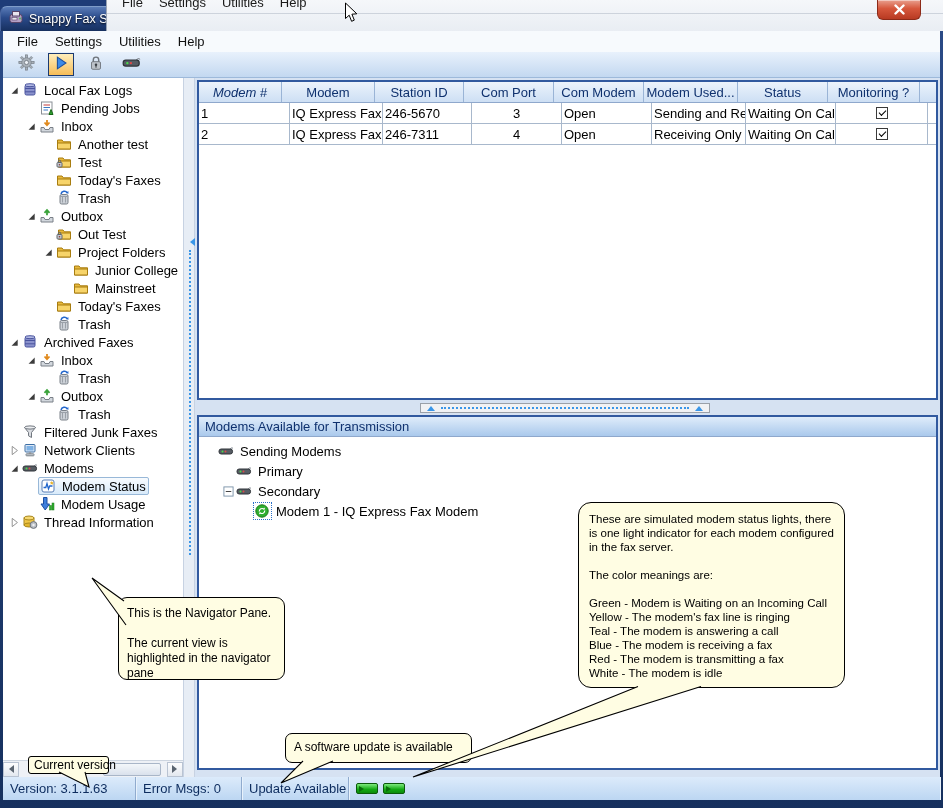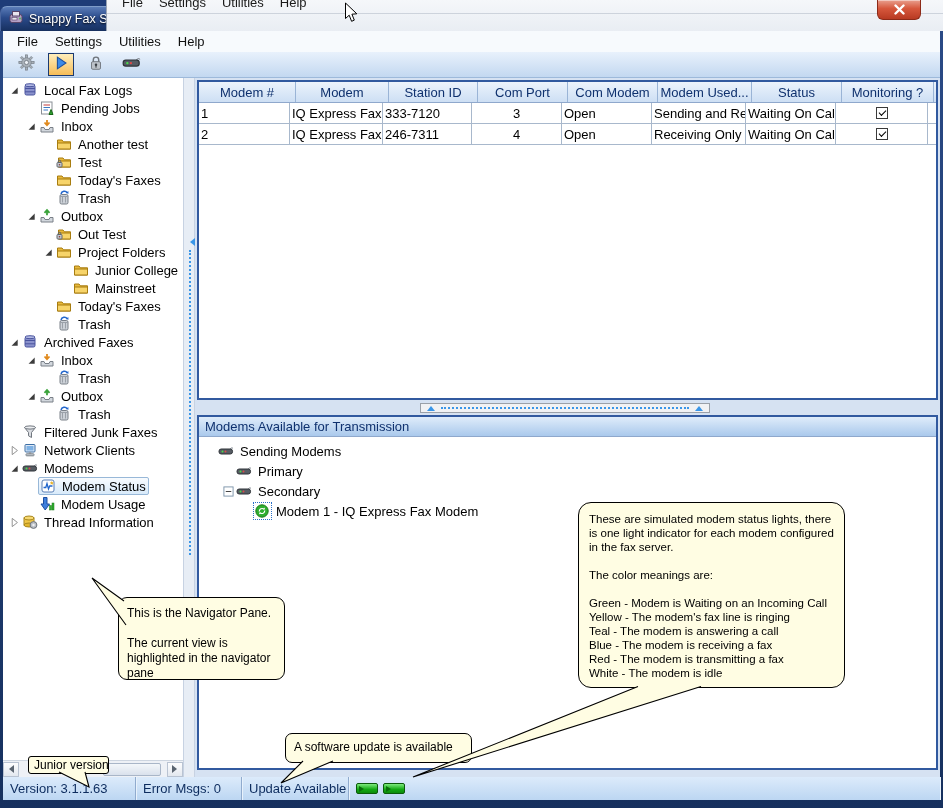--- a/index.html
+++ b/index.html
@@ -556,34 +556,34 @@
 
         <div class="vsplit">
           <span class="varrow"></span>
           <span class="vdots"></span>
         </div>
 
         <div class="mainpane">
 
           <div class="gridpanel">
             <div class="g-head" id="tbl-head">
-                <div class="hc" style="width: 97px; justify-content: center;">Modem #</div>
+                <div class="hc" style="width: 83px; justify-content: center; font-style: italic;">Modem #</div>
                 <div class="hc" style="width: 93px; justify-content: center;">Modem</div>
                 <div class="hc" style="width: 89px; justify-content: center;">Station ID</div>
                 <div class="hc center" style="width: 90px; justify-content: center;">Com Port</div>
                 <div class="hc" style="width: 90px; justify-content: center;">Com Modem</div>
                 <div class="hc" style="width: 94px; justify-content: center;">Modem Used...</div>
                 <div class="hc" style="width: 90px; justify-content: center;">Status</div>
                 <div class="hc center" style="width: 92px; justify-content: center;">Monitoring ?</div>
               </div>
             <div id="tbl-body">
                 <div class="trow">
                   <div class="td" style="width: 91px;">1</div>
                   <div class="td" style="width: 93px;">IQ Express Fax</div>
-                  <div class="td" style="width: 89px;">333-7120</div>
+                  <div class="td" style="width: 89px;">246-5670</div>
                   <div class="td center" style="width: 90px;">3</div>
                   <div class="td" style="width: 90px;">Open</div>
                   <div class="td" style="width: 94px;">Sending and Re</div>
                   <div class="td" style="width: 90px;">Waiting On Call..</div>
                   <div class="td center" style="width: 92px;">
                     <span class="cb"></span>
                   </div>
                 </div>
                 <div class="trow">
                   <div class="td" style="width: 91px;">2</div>
@@ -695,21 +695,21 @@
 
 The color meanings are:
 
 Green - Modem is Waiting on an Incoming Call
 Yellow - The modem's fax line is ringing
 Teal - The modem is answering a call
 Blue - The modem is receiving a fax
 Red - The modem is transmitting a fax
 White - The modem is idle</div>
   <div class="callout co-update">A software update is available</div>
-  <div class="callout co-version">Junior version</div>
+  <div class="callout co-version">Current version</div>
 
   <svg class="tails" width="943" height="808">
     <path d="M124,601 L92,578 L126,625" fill="#fffde3" stroke="#000" stroke-width="1.1"></path>
     <path d="M638,686.5 L413,777 L701,686.5" fill="#fffde3" stroke="#000" stroke-width="1.1"></path>
     <path d="M303,761 L281,783 L333,761" fill="#fffde3" stroke="#000" stroke-width="1.1"></path>
     <path d="M59,772 L89,787 L85,772" fill="#fffde3" stroke="#000" stroke-width="1.1"></path>
   </svg>
 
 </div>
 

